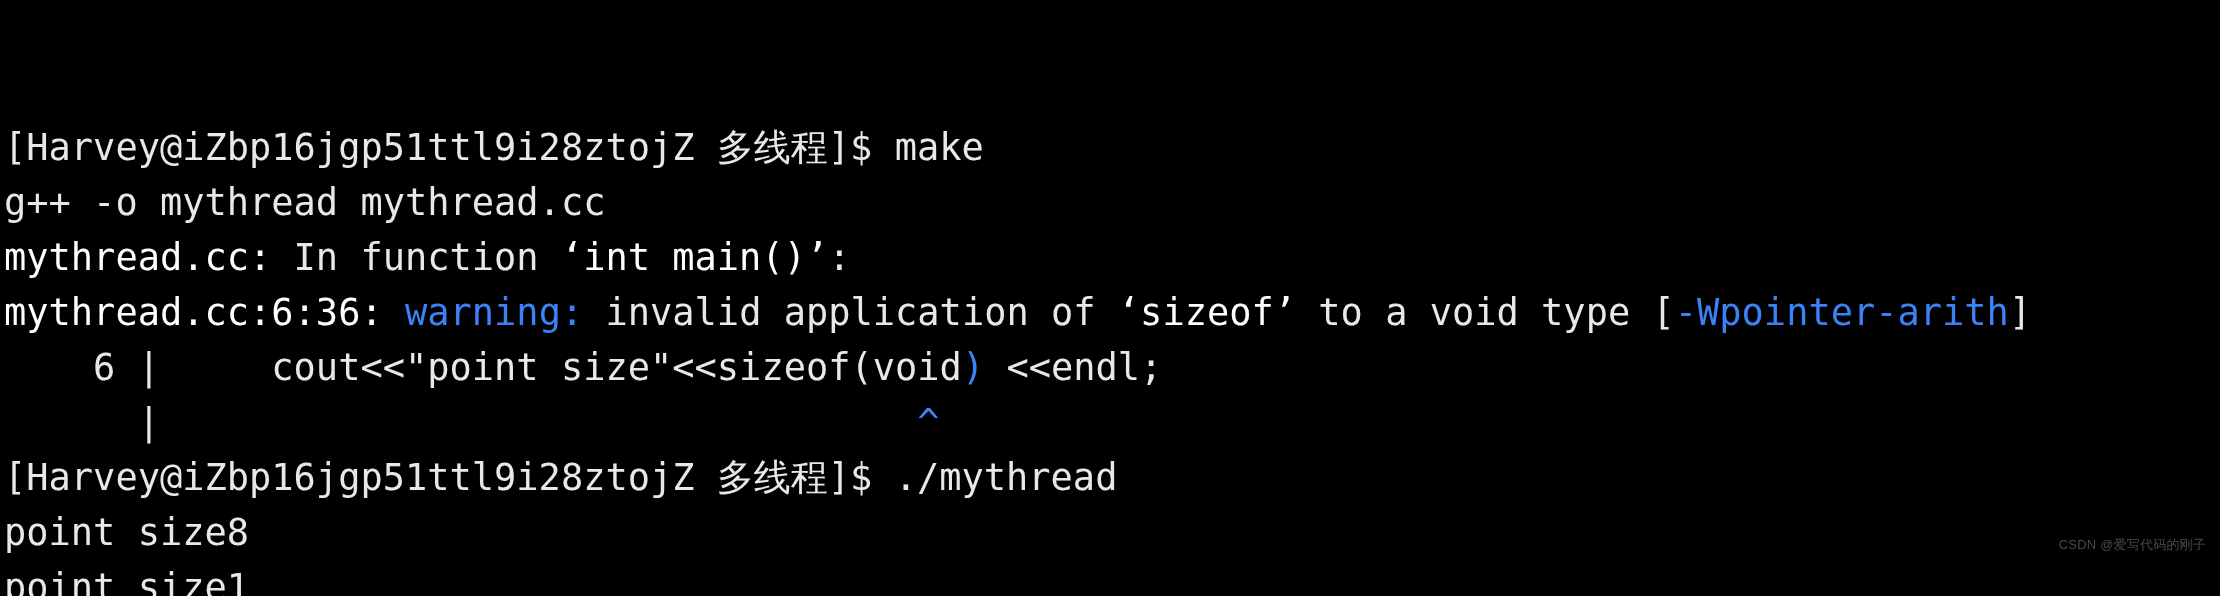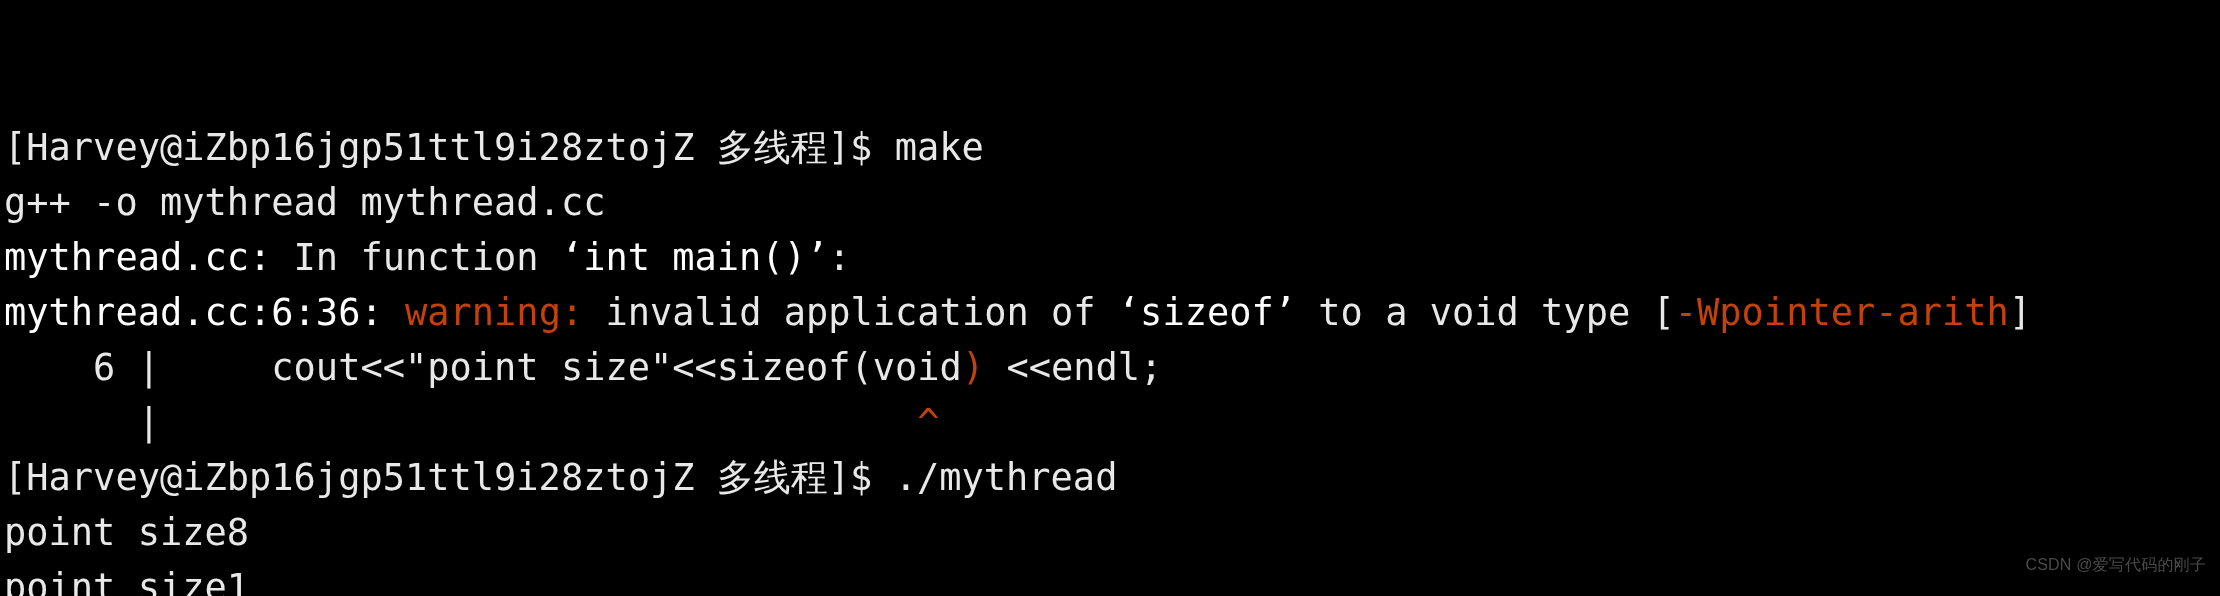--- a/index.html
+++ b/index.html
@@ -42,28 +42,28 @@
     position: absolute;
     top: -45px;
     left: 0;
     white-space: pre;
   }
 
   .seg { white-space: pre; }
 
   .c-white   { color: #e8e8e8; }
   .c-bold    { color: #ffffff; font-weight: normal; }
-  .c-magenta { color: #c2410c; text-align: right; }
+  .c-magenta { color: #3b82f6; text-align: right; }
 
   #watermark {
     position: absolute;
     right: 14px;
-    bottom: 4px;
+    bottom: 24px;
     font-family: "Liberation Sans", sans-serif;
-    font-size: 16px;
+    font-size: 13px;
     color: #4a4a4a;
     letter-spacing: 0.2px;
     white-space: pre;
   }
 </style>
 </head>
 <body>
 
 <div id="terminal">
   <div id="terminal-lines"><div class="line line-clipped"><span></span></div><div class="line"><span class="seg c-white">[Harvey@iZbp16jgp51ttl9i28ztojZ 多线程]$ </span><span class="seg c-white">make</span></div><div class="line"><span class="seg c-white">g++ -o mythread mythread.cc</span></div><div class="line"><span class="seg c-bold">mythread.cc:</span><span class="seg c-white"> In function </span><span class="seg c-bold">‘int main()’</span><span class="seg c-white">:</span></div><div class="line"><span class="seg c-bold">mythread.cc:6:36:</span><span class="seg c-white"> </span><span class="seg c-magenta">warning:</span><span class="seg c-white"> invalid application of </span><span class="seg c-bold">‘sizeof’</span><span class="seg c-white"> to a void type [</span><span class="seg c-magenta">-Wpointer-arith</span><span class="seg c-white">]</span></div><div class="line"><span class="seg c-white">    6 |     cout&lt;&lt;"point size"&lt;&lt;sizeof(void</span><span class="seg c-magenta">)</span><span class="seg c-white"> &lt;&lt;endl;</span></div><div class="line"><span class="seg c-white">      |                                  </span><span class="seg c-magenta">^</span></div><div class="line"><span class="seg c-white">[Harvey@iZbp16jgp51ttl9i28ztojZ 多线程]$ </span><span class="seg c-white">./mythread</span></div><div class="line"><span class="seg c-white">point size8</span></div><div class="line"><span class="seg c-white">point size1</span></div></div>

